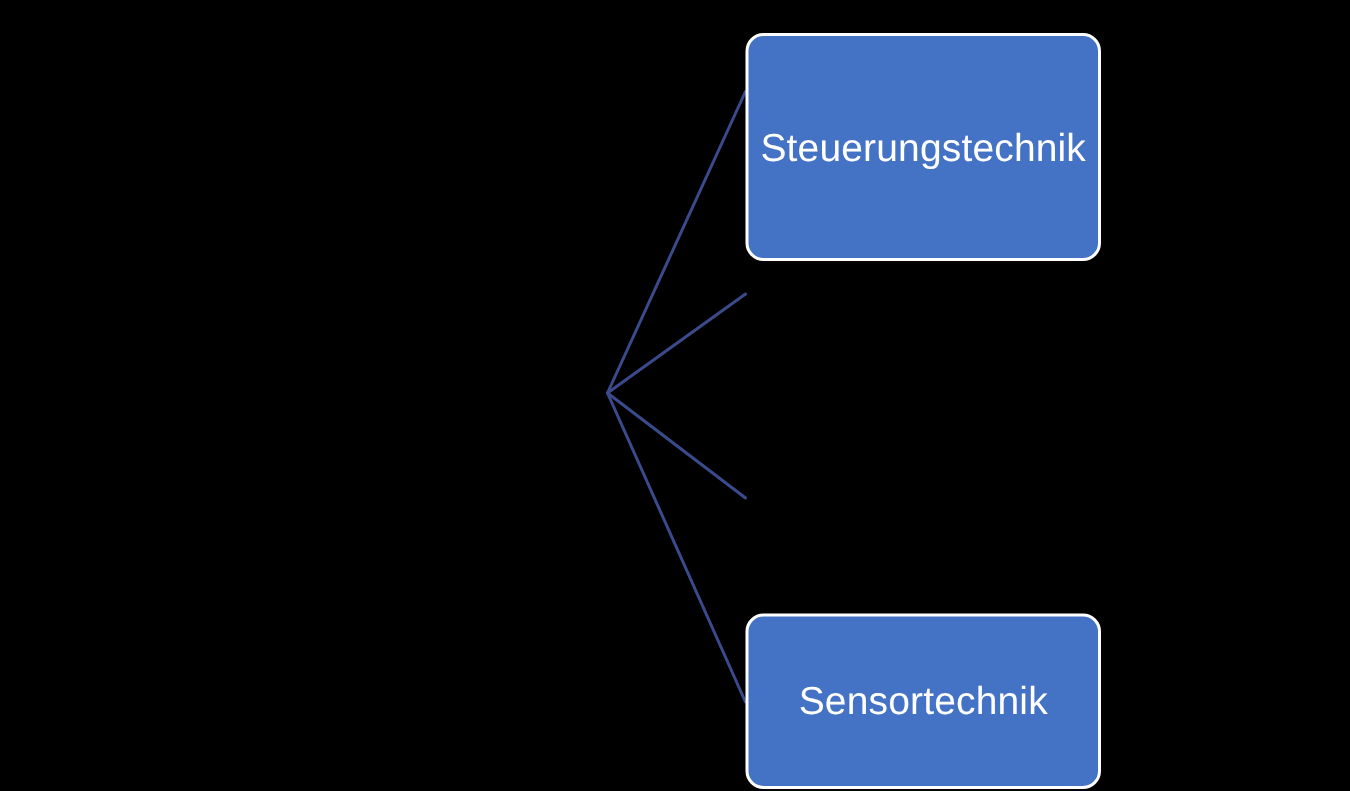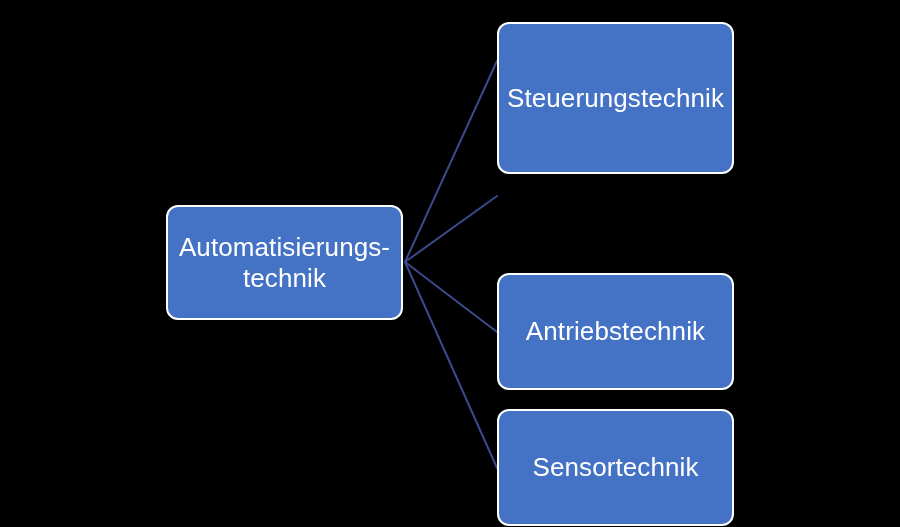--- a/index.html
+++ b/index.html
@@ -75,31 +75,24 @@
 
   <svg id="connector-layer" width="900" height="527" viewBox="0 0 900 527" xmlns="http://www.w3.org/2000/svg">
     <g stroke="#3B4A8C" stroke-width="2" fill="none" stroke-linecap="round">
       <line x1="405" y1="262" x2="497" y2="61"></line>
       <line x1="405" y1="262" x2="497" y2="196"></line>
       <line x1="405" y1="262" x2="497" y2="332"></line>
       <line x1="405" y1="262" x2="497" y2="468"></line>
     </g>
   </svg>
 
-  <div class="node-box" id="node-root">
-    <span class="node-label">Automatisierungs-
-technik</span>
-  </div>
 
   <div class="node-box child-node" id="node-child-0">
     <span class="node-label">Steuerungstechnik</span>
   </div>
 
 
-  <div class="node-box child-node" id="node-child-2">
-    <span class="node-label">Antriebstechnik</span>
-  </div>
 
   <div class="node-box child-node" id="node-child-3">
     <span class="node-label">Sensortechnik</span>
   </div>
 
 </div>
 
 </body></html>

